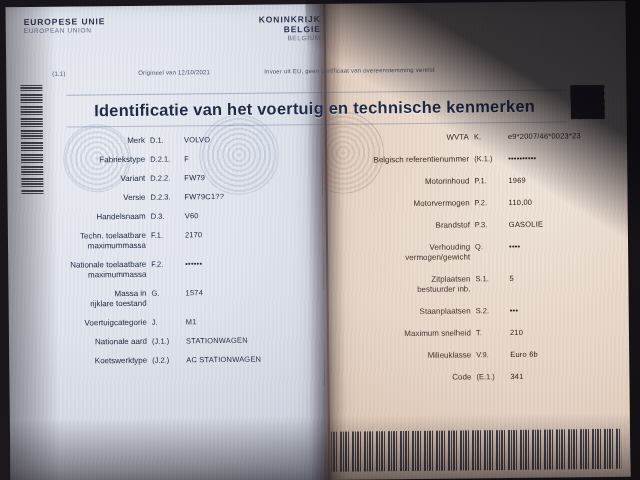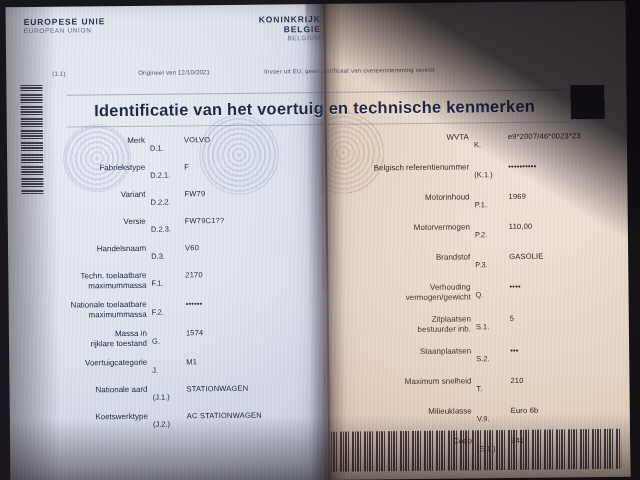--- a/index.html
+++ b/index.html
@@ -254,21 +254,20 @@
     text-align: right;
     padding-right: 5px;
     color: #222c44;
     white-space: pre-line;
   }
   .row .code {
     flex: 0 0 34px;
     color: #222c44;
     font-size: 7.5px;
     padding-top: 0px;
-    margin-top: 8px;
   }
   .row .value {
     flex: 1 1 auto;
     color: #1a2239;
     font-size: 7.5px;
     letter-spacing: .2px;
   }
 
   .col-right .row .label { flex: 0 0 132px; color: #3a2a24; }
   .col-right .row .code { color: #3a2a24; }

